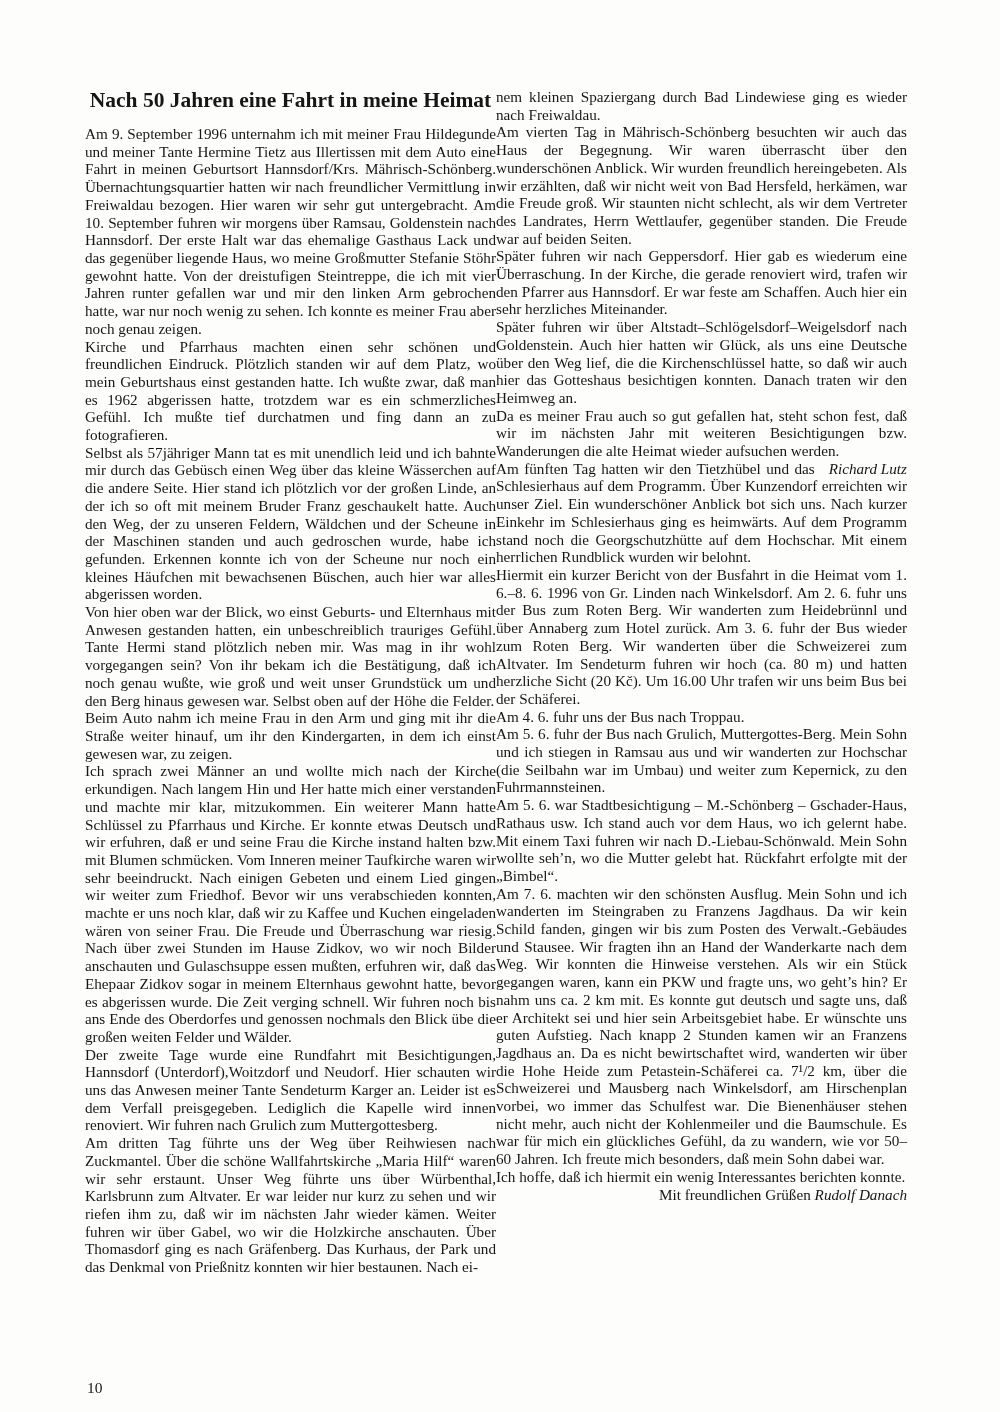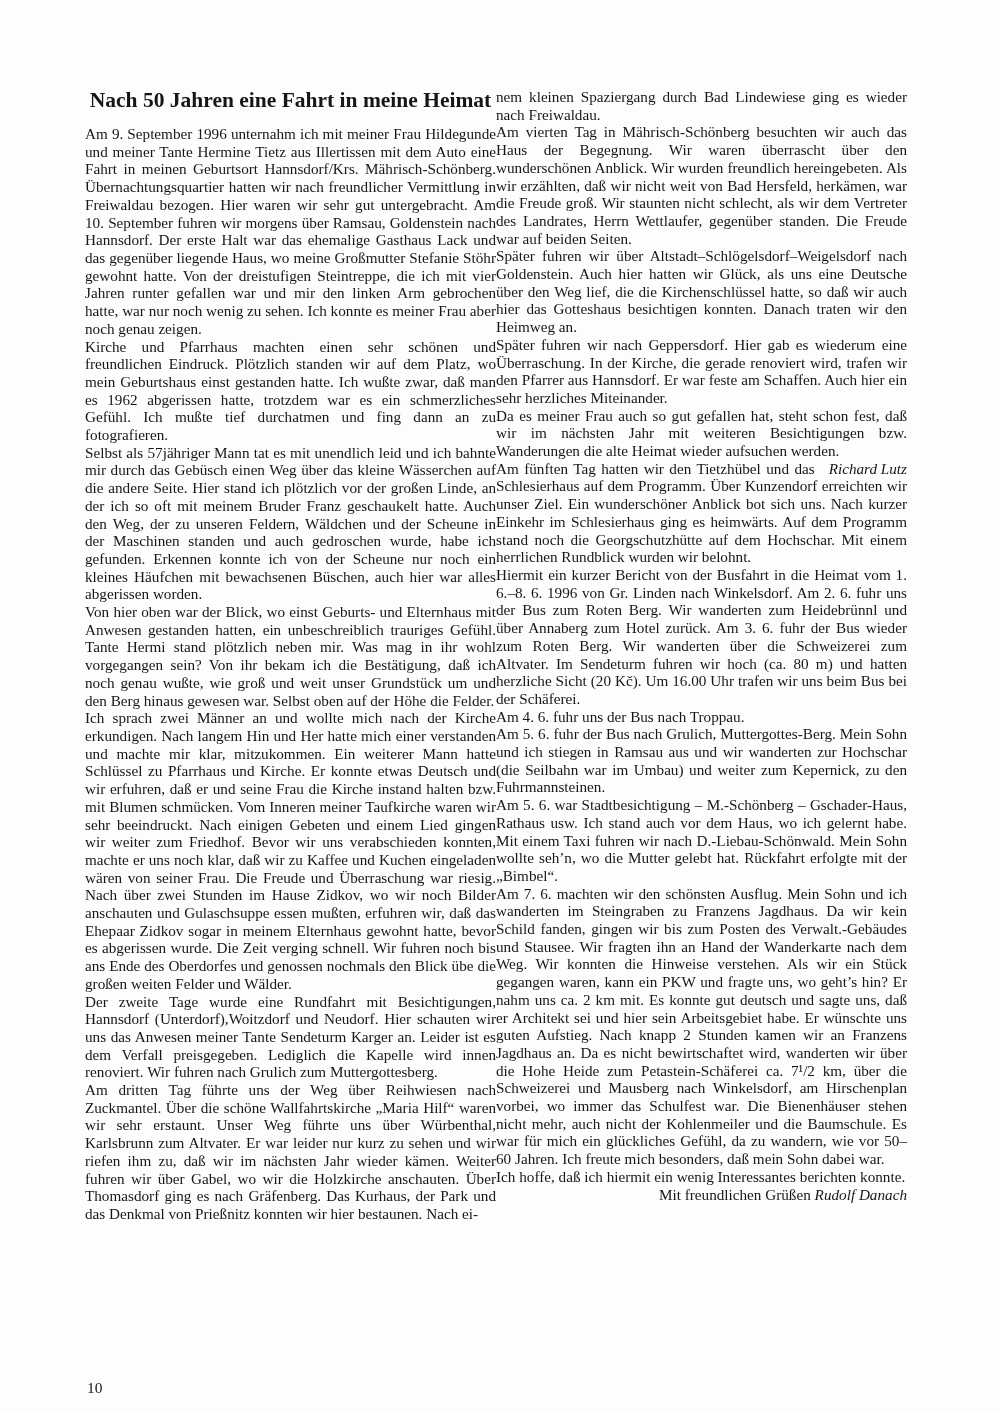--- a/index.html
+++ b/index.html
@@ -73,30 +73,31 @@
 
 <div class="page">
   <div class="columns">
 
     <div class="col">
       <h1 class="article1-title">Nach 50 Jahren eine Fahrt in meine Heimat</h1>
       <p>Am 9. September 1996 unternahm ich mit meiner Frau Hildegunde und meiner Tante Hermine Tietz aus Illertissen mit dem Auto eine Fahrt in meinen Geburtsort Hannsdorf/Krs. Mährisch-Schönberg. Übernachtungsquartier hatten wir nach freundlicher Vermittlung in Freiwaldau bezogen. Hier waren wir sehr gut untergebracht. Am 10. September fuhren wir morgens über Ramsau, Goldenstein nach Hannsdorf. Der erste Halt war das ehemalige Gasthaus Lack und das gegenüber liegende Haus, wo meine Großmutter Stefanie Stöhr gewohnt hatte. Von der dreistufigen Steintreppe, die ich mit vier Jahren runter gefallen war und mir den linken Arm gebrochen hatte, war nur noch wenig zu sehen. Ich konnte es meiner Frau aber noch genau zeigen.</p>
       <p>Kirche und Pfarrhaus machten einen sehr schönen und freundlichen Eindruck. Plötzlich standen wir auf dem Platz, wo mein Geburtshaus einst gestanden hatte. Ich wußte zwar, daß man es 1962 abgerissen hatte, trotzdem war es ein schmerzliches Gefühl. Ich mußte tief durchatmen und fing dann an zu fotografieren.</p>
       <p>Selbst als 57jähriger Mann tat es mit unendlich leid und ich bahnte mir durch das Gebüsch einen Weg über das kleine Wässerchen auf die andere Seite. Hier stand ich plötzlich vor der großen Linde, an der ich so oft mit meinem Bruder Franz geschaukelt hatte. Auch den Weg, der zu unseren Feldern, Wäldchen und der Scheune in der Maschinen standen und auch gedroschen wurde, habe ich gefunden. Erkennen konnte ich von der Scheune nur noch ein kleines Häufchen mit bewachsenen Büschen, auch hier war alles abgerissen worden.</p>
       <p>Von hier oben war der Blick, wo einst Geburts- und Elternhaus mit Anwesen gestanden hatten, ein unbeschreiblich trauriges Gefühl. Tante Hermi stand plötzlich neben mir. Was mag in ihr wohl vorgegangen sein? Von ihr bekam ich die Bestätigung, daß ich noch genau wußte, wie groß und weit unser Grundstück um und den Berg hinaus gewesen war. Selbst oben auf der Höhe die Felder.</p>
+      <p>Beim Auto nahm ich meine Frau in den Arm und ging mit ihr die Straße weiter hinauf, um ihr den Kindergarten, in dem ich einst gewesen war, zu zeigen.</p>
       <p>Ich sprach zwei Männer an und wollte mich nach der Kirche erkundigen. Nach langem Hin und Her hatte mich einer verstanden und machte mir klar, mitzukommen. Ein weiterer Mann hatte Schlüssel zu Pfarrhaus und Kirche. Er konnte etwas Deutsch und wir erfuhren, daß er und seine Frau die Kirche instand halten bzw. mit Blumen schmücken. Vom Inneren meiner Taufkirche waren wir sehr beeindruckt. Nach einigen Gebeten und einem Lied gingen wir weiter zum Friedhof. Bevor wir uns verabschieden konnten, machte er uns noch klar, daß wir zu Kaffee und Kuchen eingeladen wären von seiner Frau. Die Freude und Überraschung war riesig. Nach über zwei Stunden im Hause Zidkov, wo wir noch Bilder anschauten und Gulaschsuppe essen mußten, erfuhren wir, daß das Ehepaar Zidkov sogar in meinem Elternhaus gewohnt hatte, bevor es abgerissen wurde. Die Zeit verging schnell. Wir fuhren noch bis ans Ende des Oberdorfes und genossen nochmals den Blick übe die großen weiten Felder und Wälder.</p>
       <p>Der zweite Tage wurde eine Rundfahrt mit Besichtigungen, Hannsdorf (Unterdorf),Woitzdorf und Neudorf. Hier schauten wir uns das Anwesen meiner Tante Sendeturm Karger an. Leider ist es dem Verfall preisgegeben. Lediglich die Kapelle wird innen renoviert. Wir fuhren nach Grulich zum Muttergottesberg.</p>
       <p>Am dritten Tag führte uns der Weg über Reihwiesen nach Zuckmantel. Über die schöne Wallfahrtskirche „Maria Hilf“ waren wir sehr erstaunt. Unser Weg führte uns über Würbenthal, Karlsbrunn zum Altvater. Er war leider nur kurz zu sehen und wir riefen ihm zu, daß wir im nächsten Jahr wieder kämen. Weiter fuhren wir über Gabel, wo wir die Holzkirche anschauten. Über Thomasdorf ging es nach Gräfenberg. Das Kurhaus, der Park und das Denkmal von Prießnitz konnten wir hier bestaunen. Nach ei-</p>
     </div>
 
     <div class="col">
       <p>nem kleinen Spaziergang durch Bad Lindewiese ging es wieder nach Freiwaldau.</p>
       <p>Am vierten Tag in Mährisch-Schönberg besuchten wir auch das Haus der Begegnung. Wir waren überrascht über den wunderschönen Anblick. Wir wurden freundlich hereingebeten. Als wir erzählten, daß wir nicht weit von Bad Hersfeld, herkämen, war die Freude groß. Wir staunten nicht schlecht, als wir dem Vertreter des Landrates, Herrn Wettlaufer, gegenüber standen. Die Freude war auf beiden Seiten.</p>
+      <p>Später fuhren wir nach Geppersdorf. Hier gab es wiederum eine Überraschung. In der Kirche, die gerade renoviert wird, trafen wir den Pfarrer aus Hannsdorf. Er war feste am Schaffen. Auch hier ein sehr herzliches Miteinander.</p>
       <p>Später fuhren wir über Altstadt–Schlögelsdorf–Weigelsdorf nach Goldenstein. Auch hier hatten wir Glück, als uns eine Deutsche über den Weg lief, die die Kirchenschlüssel hatte, so daß wir auch hier das Gotteshaus besichtigen konnten. Danach traten wir den Heimweg an.</p>
-      <p>Später fuhren wir nach Geppersdorf. Hier gab es wiederum eine Überraschung. In der Kirche, die gerade renoviert wird, trafen wir den Pfarrer aus Hannsdorf. Er war feste am Schaffen. Auch hier ein sehr herzliches Miteinander.</p>
       <p>
         <span>Da es meiner Frau auch so gut gefallen hat, steht schon fest, daß wir im nächsten Jahr mit weiteren Besichtigungen bzw. Wanderungen die alte Heimat wieder aufsuchen werden.</span>
         <span class="sig">Richard Lutz</span>
       </p>
       <p>Am fünften Tag hatten wir den Tietzhübel und das Schlesierhaus auf dem Programm. Über Kunzendorf erreichten wir unser Ziel. Ein wunderschöner Anblick bot sich uns. Nach kurzer Einkehr im Schlesierhaus ging es heimwärts. Auf dem Programm stand noch die Georgschutzhütte auf dem Hochschar. Mit einem herrlichen Rundblick wurden wir belohnt.</p>
 
       <p>Hiermit ein kurzer Bericht von der Busfahrt in die Heimat vom 1. 6.–8. 6. 1996 von Gr. Linden nach Winkelsdorf. Am 2. 6. fuhr uns der Bus zum Roten Berg. Wir wanderten zum Heidebrünnl und über Annaberg zum Hotel zurück. Am 3. 6. fuhr der Bus wieder zum Roten Berg. Wir wanderten über die Schweizerei zum Altvater. Im Sendeturm fuhren wir hoch (ca. 80 m) und hatten herzliche Sicht (20 Kč). Um 16.00 Uhr trafen wir uns beim Bus bei der Schäferei.</p>
       <p>Am 4. 6. fuhr uns der Bus nach Troppau.</p>
       <p>Am 5. 6. fuhr der Bus nach Grulich, Muttergottes-Berg. Mein Sohn und ich stiegen in Ramsau aus und wir wanderten zur Hochschar (die Seilbahn war im Umbau) und weiter zum Kepernick, zu den Fuhrmannsteinen.</p>
       <p>Am 5. 6. war Stadtbesichtigung – M.-Schönberg – Gschader-Haus, Rathaus usw. Ich stand auch vor dem Haus, wo ich gelernt habe. Mit einem Taxi fuhren wir nach D.-Liebau-Schönwald. Mein Sohn wollte seh’n, wo die Mutter gelebt hat. Rückfahrt erfolgte mit der „Bimbel“.</p>

